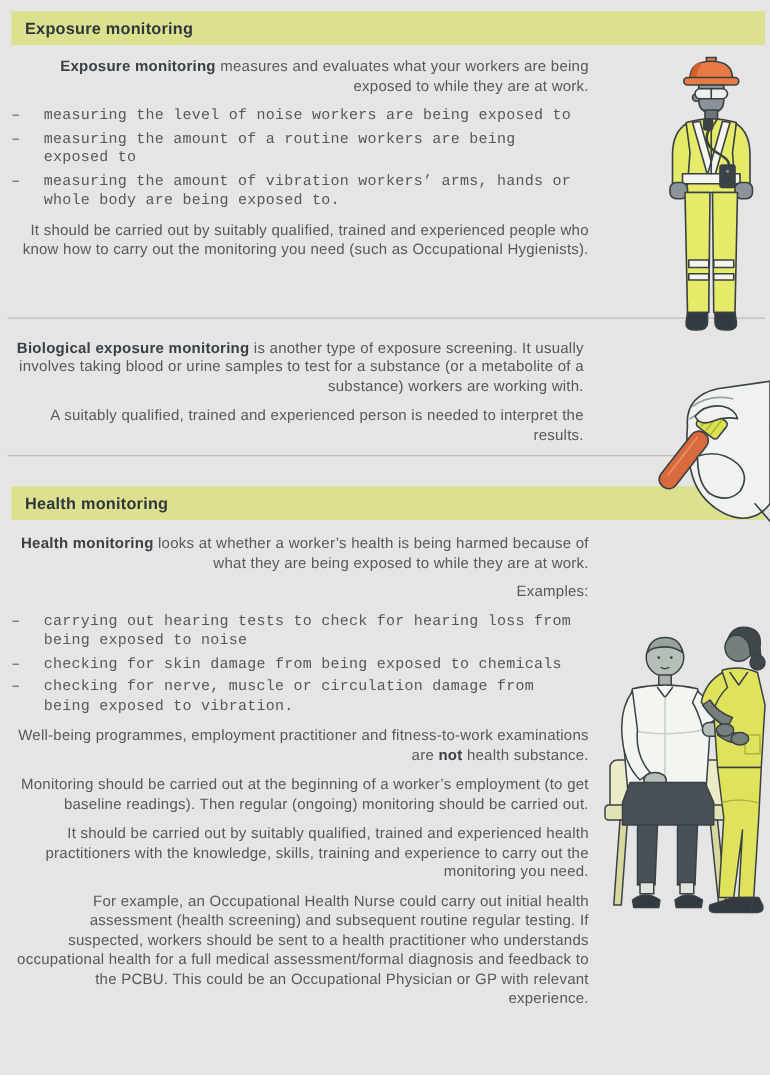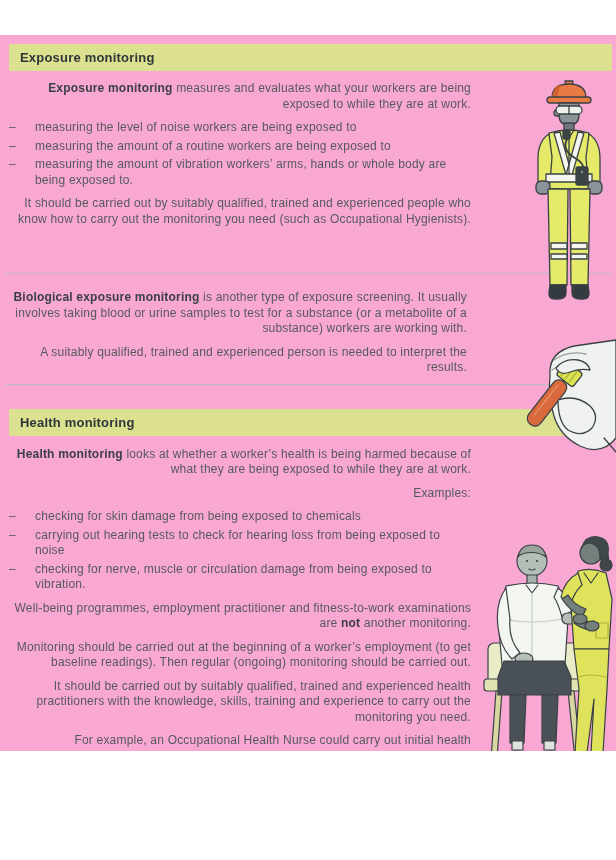--- a/index.html
+++ b/index.html
@@ -1,43 +1,42 @@
 <!DOCTYPE html>
 <html><head>
 <meta charset="utf-8">
 <style>
   html,body { margin:0; padding:0; background:#ffffff; }
   .page {
     position:relative;
-    width:616px; height:716px;
-    background:#f9a8d4;
+    width:616px; height:860px;
+    background:#e5e5e5;
     font-family:"Liberation Sans", sans-serif;
     overflow:hidden;
     box-sizing:border-box;
     padding-top:9px;
-    margin-top:35px;
   }
   .section-bar {
     margin:0 4px 10px 9px;
     height:27px;
     background:#dce18f;
     display:flex; align-items:center;
     padding-left:11px;
     font-weight:bold; font-size:13px; letter-spacing:.2px;
     color:#2f363a;
   }
   .text-col { margin-left:9px; width:462px; }
   .text-col p {
     margin:0 0 8px 0;
     font-size:12px; line-height:15.5px; letter-spacing:.2px;
     color:#55595c;
     text-align:right;
   }
   .text-col strong { color:#3a4044; }
-  ul.dash { list-style:none; margin:0 0 8px 0; padding:0; }
+  ul.dash { list-style:none; margin:0 0 8px 0; padding:0;font-family:Liberation Mono, monospace; }
   ul.dash li {
     position:relative; padding-left:26px; margin-bottom:3px;
     font-size:12px; line-height:15.5px; letter-spacing:.2px; color:#55595c;
   }
   ul.dash li::before { content:"\2013"; position:absolute; left:0; top:0; }
   hr.rule { border:none; border-top:1px solid #b9bdbd; margin:0 4px 0 6px; }
   hr.rule-1 { margin-top:46px; margin-bottom:16px; }
   hr.rule-2 { margin-top:8px; margin-bottom:24px; }
   .bar-health { margin-bottom:11px; }
   .illust { position:absolute; }
@@ -77,25 +76,25 @@
   <hr class="rule rule-2">
 
   <section>
     <div class="section-bar bar-health">
       <span>Health monitoring</span>
     </div>
     <div class="text-col">
       <p><strong>Health monitoring</strong><span> looks at whether a worker’s health is being harmed because of what they are being exposed to while they are at work.</span></p>
       <p>Examples:</p>
       <ul class="dash">
+        <li>carrying out hearing tests to check for hearing loss from being exposed to noise</li>
         <li>checking for skin damage from being exposed to chemicals</li>
-        <li>carrying out hearing tests to check for hearing loss from being exposed to noise</li>
         <li>checking for nerve, muscle or circulation damage from being exposed to vibration.</li>
       </ul>
-      <p><span>Well-being programmes, employment practitioner and fitness-to-work examinations are </span><strong>not</strong><span> another monitoring.</span></p>
+      <p><span>Well-being programmes, employment practitioner and fitness-to-work examinations are </span><strong>not</strong><span> health substance.</span></p>
       <p>Monitoring should be carried out at the beginning of a worker’s employment (to get baseline readings). Then regular (ongoing) monitoring should be carried out.</p>
       <p>It should be carried out by suitably qualified, trained and experienced health practitioners with the knowledge, skills, training and experience to carry out the monitoring you need.</p>
       <p>For example, an Occupational Health Nurse could carry out initial health assessment (health screening) and subsequent routine regular testing. If suspected, workers should be sent to a health practitioner who understands occupational health for a full medical assessment/formal diagnosis and feedback to the PCBU. This could be an Occupational Physician or GP with relevant experience.</p>
     </div>
   </section>
 
   <svg class="illust worker-illust" viewBox="0 0 86 236">
     <g stroke="#3a4145" stroke-width="1.3" stroke-linejoin="round" stroke-linecap="round">
 
       <path d="M39 4 h8 l-1 6 h-6 Z" fill="#e87a44"></path>

